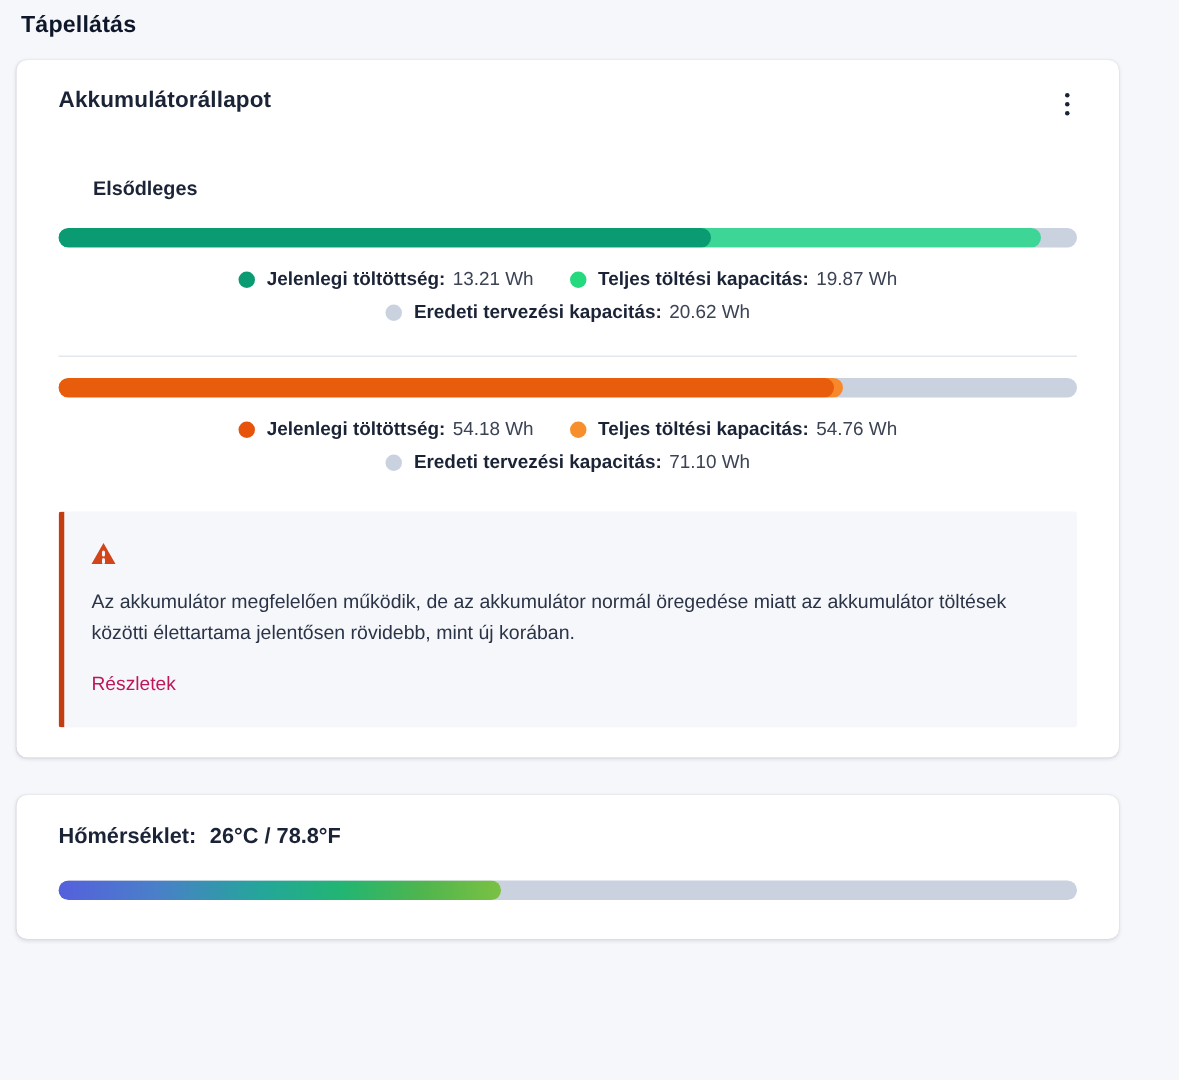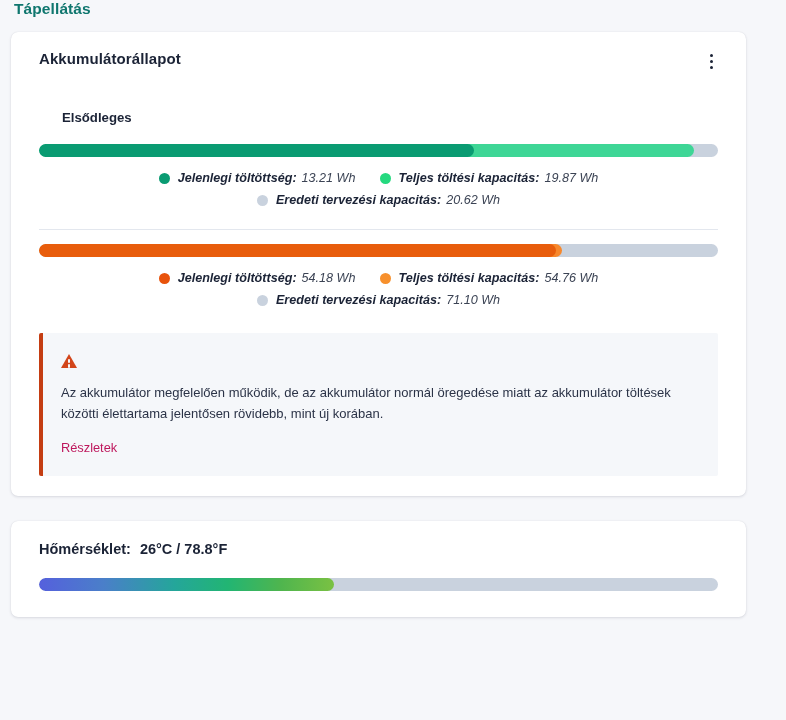--- a/index.html
+++ b/index.html
@@ -10,22 +10,22 @@
     width: 786px;
     height: 720px;
     background: #f6f7fa;
     font-family: "Liberation Sans", sans-serif;
     color: #1b2336;
     overflow: hidden;
   }
   .page-title {
     font-size: 15.5px;
     font-weight: 600;
-    color: #0f766e;
-    padding: 0 0 0 14px;
+    color: #0f172a;
+    padding: 8px 0 0 14px;
     letter-spacing: .1px;
   }
   .card {
     background: #ffffff;
     margin: 0 40px 0 11px;
     border-radius: 7px;
     box-shadow: 0 1px 3px rgba(22,30,60,.13), 0 0 1px rgba(22,30,60,.12);
   }
   .card-battery {
     margin-top: 14px;
@@ -124,21 +124,20 @@
     border-radius: 7px;
   }
 
   .legend {
     margin-top: 14px;
     display: flex;
     flex-direction: column;
     align-items: center;
     gap: 8px;
     font-size: 12.6px;
-    font-style: italic;
   }
   .legend-row {
     display: flex;
     align-items: center;
     justify-content: center;
     gap: 24px;
   }
   .legend-item {
     display: flex;
     align-items: center;

